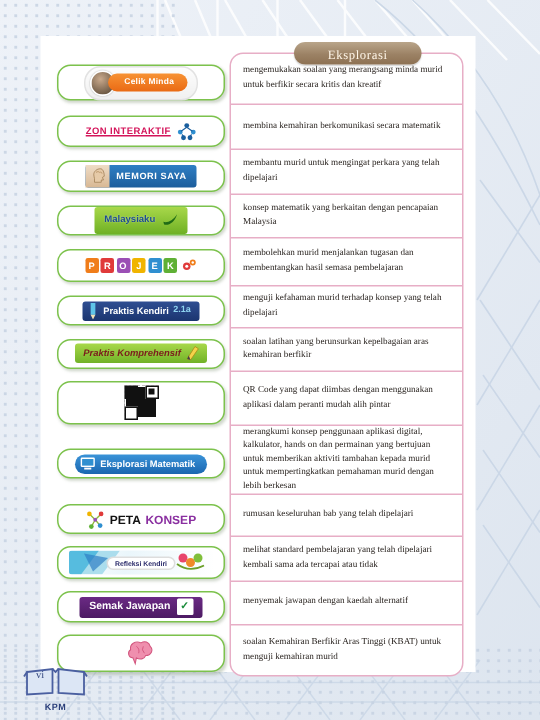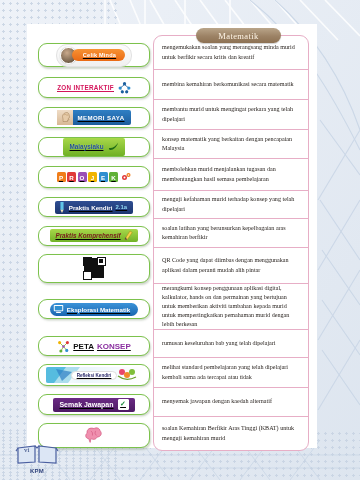--- a/index.html
+++ b/index.html
@@ -48,21 +48,21 @@
     padding:4px 6px 4px 8px;
     display:flex;align-items:center;
     box-sizing:border-box;
   }
   .desc-row:last-child{border-bottom:none;}
   .desc-row p{
     margin:0;font-size:6.1px;line-height:1.5;color:#2a2420;
     font-family:"Liberation Serif",serif;
   }
   
-  #badge-col{position:absolute;left:34px;top:38px;width:120px;z-index:3;text-decoration:underline;}
+  #badge-col{position:absolute;left:34px;top:38px;width:120px;z-index:3;}
   .badge-cell{
     position:relative;
     box-sizing:border-box;
     display:flex;align-items:center;justify-content:center;
   }
   .badge-frame{
     width:112px;box-sizing:border-box;
     border:1.1px solid #7cc24c;border-radius:9px;
     background:#fff;
     display:flex;align-items:center;justify-content:center;
@@ -284,21 +284,21 @@
         <path d="M320 440 L290 480"></path>
     </g>
   </svg>
   <div class="dotgrid"></div>
   <div class="dotgrid bottom"></div>
 </div>
 
 <div id="page-card"></div>
 
 <div class="header-pill">
-  <span>Matematik</span>
+  <span>Eksplorasi</span>
 </div>
 
 <div id="badge-col">
 
   <div class="badge-cell" style="height:34px">
     <div class="badge-frame" style="height:24px">
       <div class="bg-celik">
         <div class="avatar-circ"></div>
         <div class="pill-orange">Celik Minda</div>
       </div>

